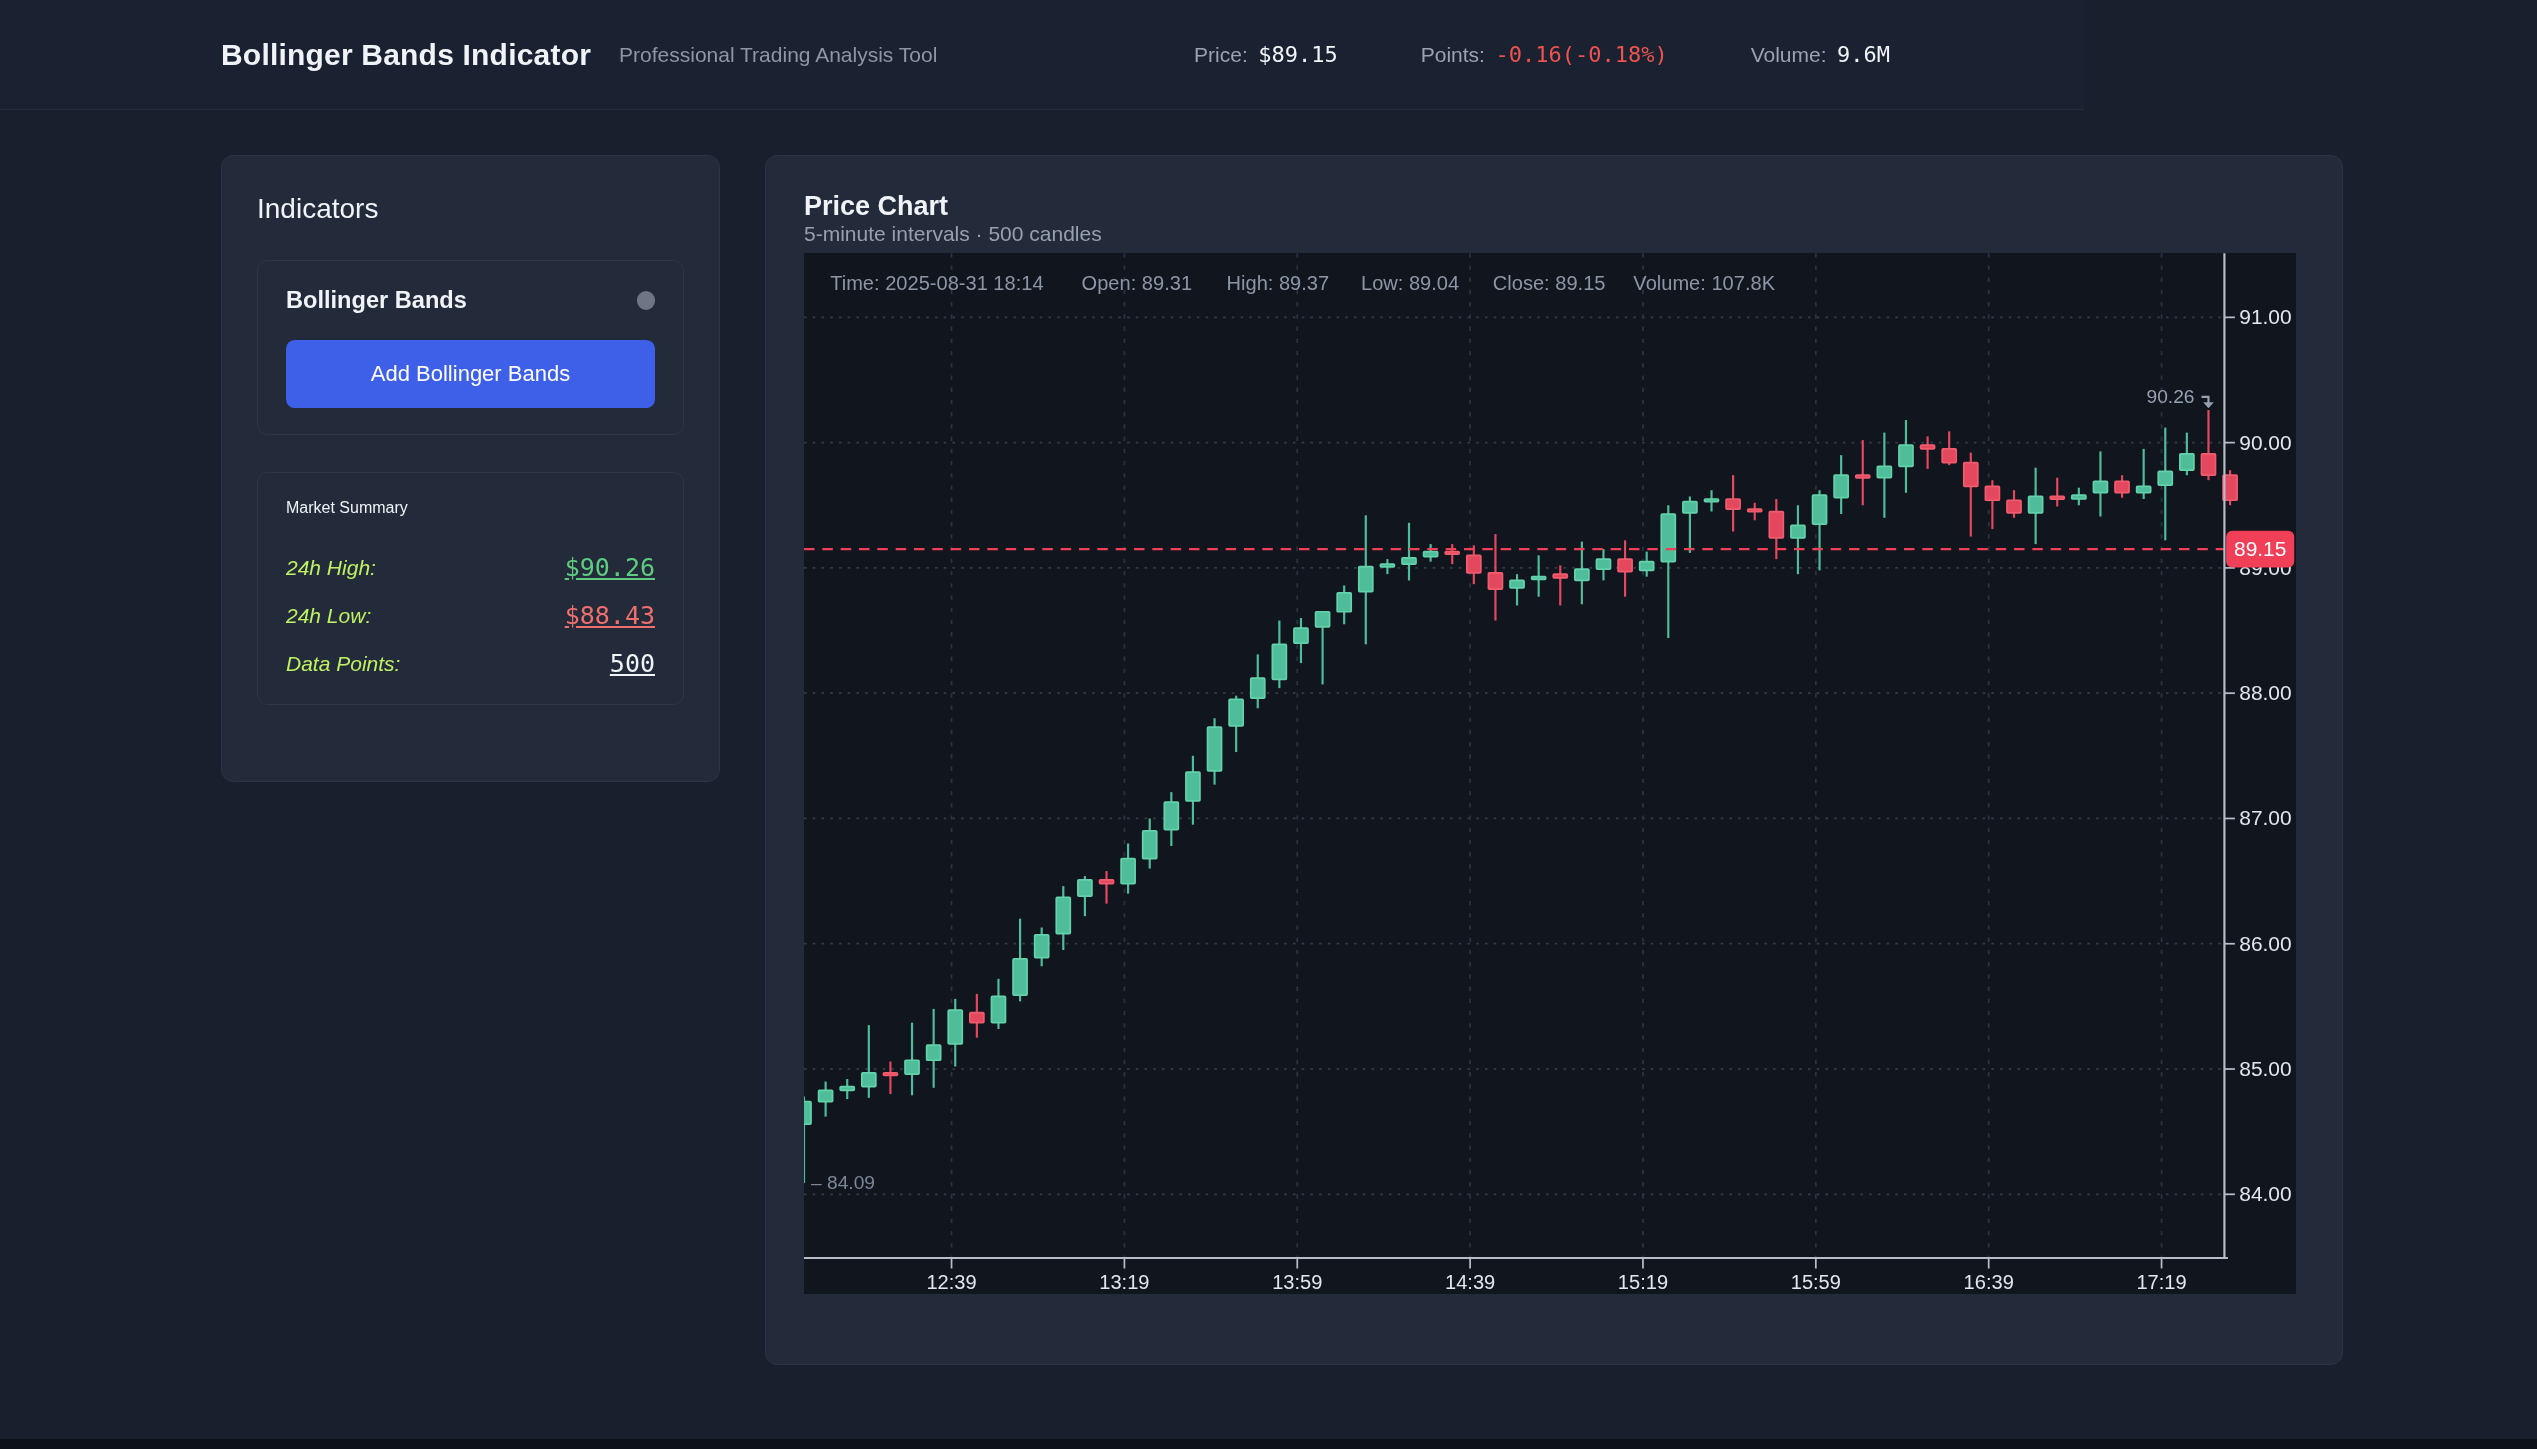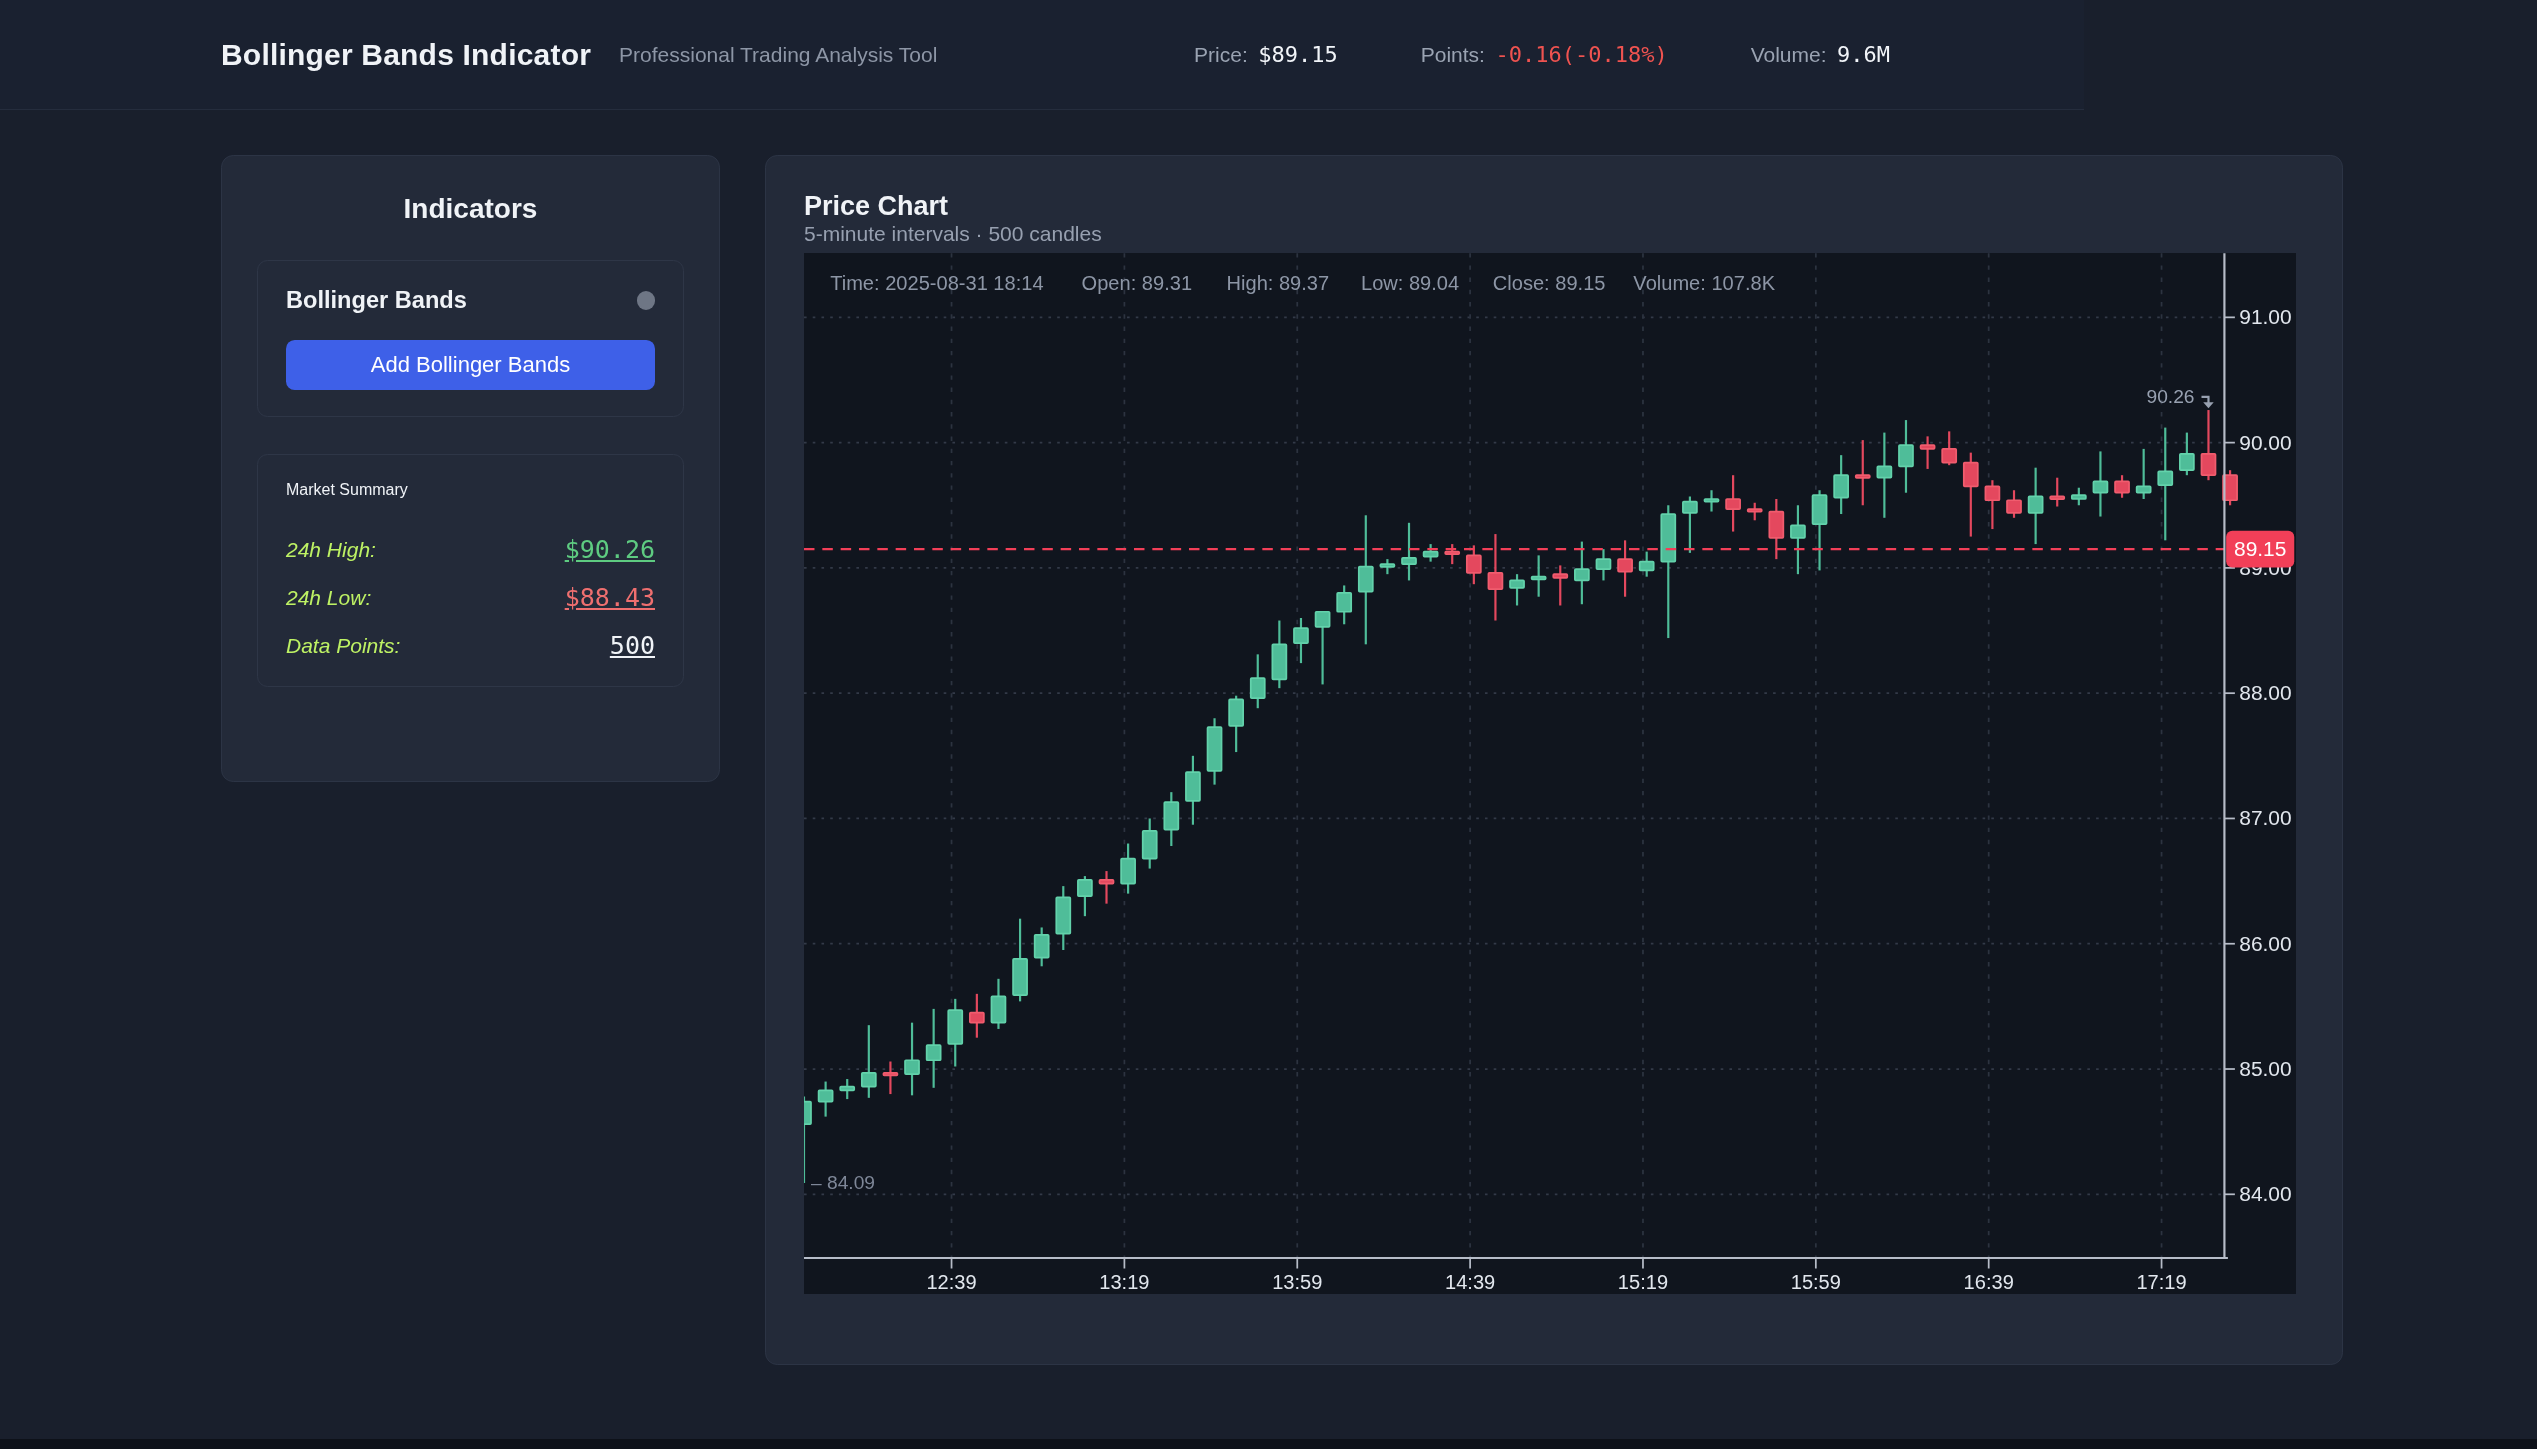--- a/index.html
+++ b/index.html
@@ -23,27 +23,27 @@
   .header-stats { margin-left:auto; display:flex; gap:83px; align-items:center; }
   .stat { font-size:21px; color:#9aa3b2; display:flex; align-items:center; }
   .stat .val { font-size:22px; margin-left:10.5px; color:#f2f5f9; }
 
   
   .card {
     position:absolute; background:#232a39;
     border:1.7px solid #2c3445; border-radius:12.2px;
   }
   .sidebar-card { left:221px; top:155px; width:499px; height:627px; padding:37px 35px; }
-  .sidebar-title { font-size:28px; font-weight:bold; margin-bottom:35px;text-align:center; }
+  .sidebar-title { font-size:28px; font-weight:normal; margin-bottom:35px; }
   .inner-card { border:1.7px solid #2e3647; border-radius:10.5px; padding:26px 28px; background:transparent; }
   .bb-row { display:flex; align-items:center; justify-content:space-between; }
   .bb-title { font-size:23.6px; font-weight:600; }
   .status-dot { width:18.3px; height:18.3px; border-radius:50%; background:#6e7685; }
   .add-btn {
-    display:block; width:100%; height:50px; margin-top:26px;
+    display:block; width:100%; height:68px; margin-top:26px;
     background:#3e60e8; border:none; border-radius:8.7px;
     color:#ffffff; font-size:22px; font-weight:500;
     font-family:"Liberation Sans", sans-serif; cursor:pointer;
   }
   .ms-card { margin-top:37px; }
   .ms-title { font-size:16px; font-weight:400; margin-bottom:36px; }
   .ms-row { display:flex; justify-content:space-between; align-items:center; margin-top:19px; font-size:21px; }
   .ms-row .lbl { color:#bef264;font-style:italic; }
   .ms-row .val { font-size:25px;text-decoration:underline; }
 

